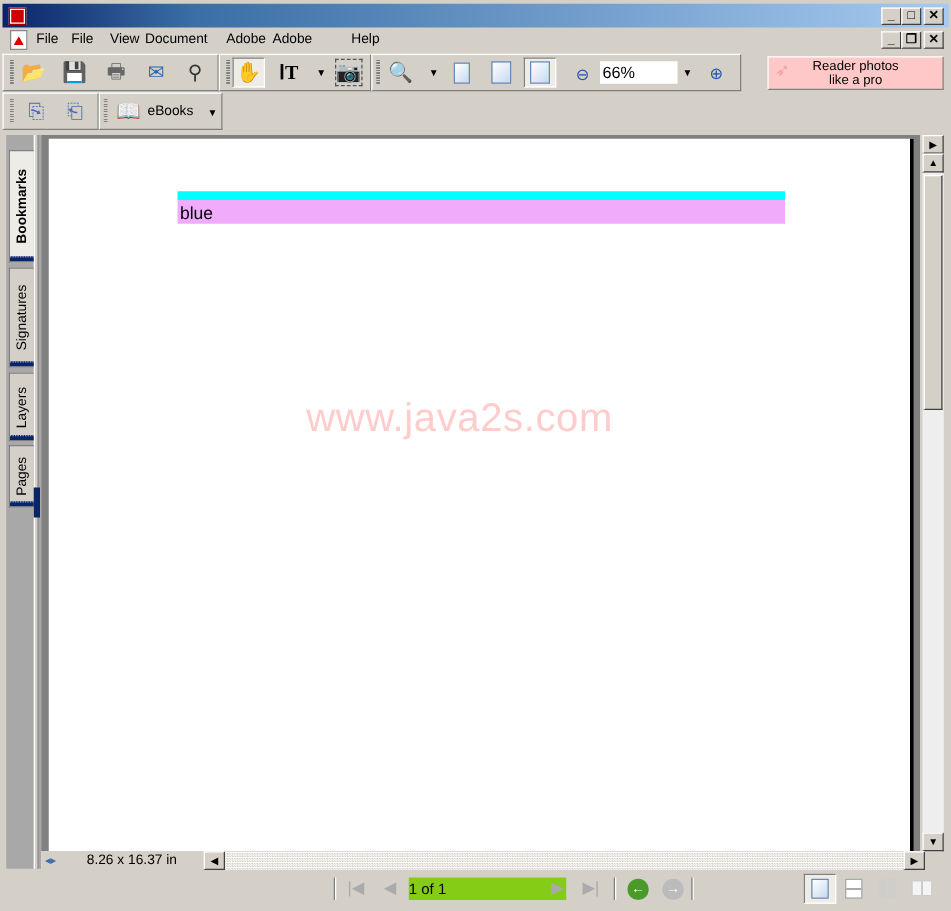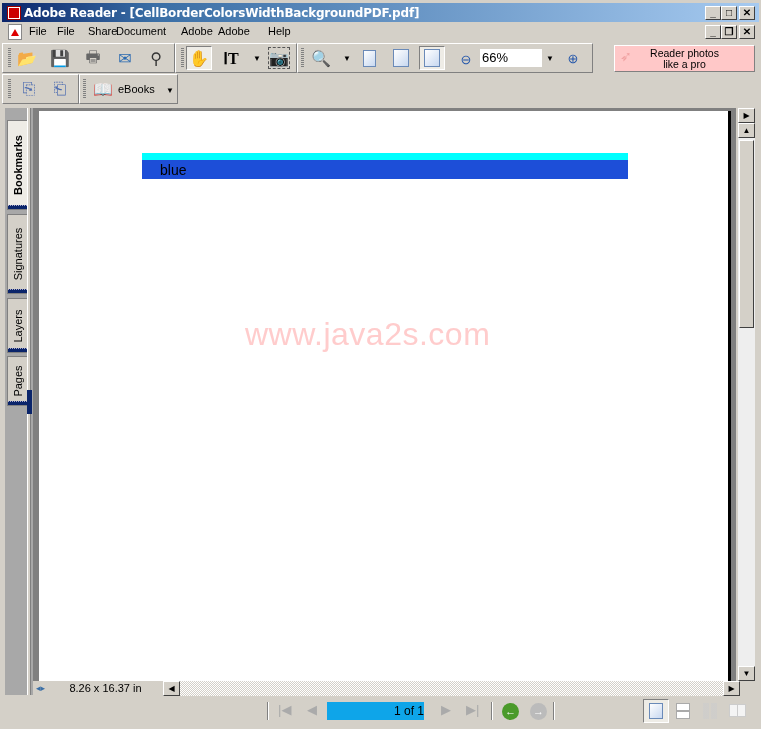--- a/index.html
+++ b/index.html
@@ -14,58 +14,57 @@
 .menuitem{position:absolute;top:2px;font-size:11px;cursor:default}
 .docicon{left:8px;top:24px;width:14px;height:16px;background:#fff;border:1px solid #888}
 .docicon::after{content:"";position:absolute;left:2px;top:4px;width:8px;height:7px;background:#d00;clip-path:polygon(0 100%,50% 0,100% 100%)}
 .tb{position:absolute;height:30px;border:1px solid;border-color:#fff #808080 #808080 #fff}
 .grip{position:absolute;width:3px;height:20px;background:repeating-linear-gradient(to bottom,#808080 0 1px,#d4d0c8 1px 2px)}
 .tbicon{position:absolute;width:22px;height:22px;display:flex;align-items:center;justify-content:center;font-size:16px}
 .dd{position:absolute;font-size:8px}
 #page-area{left:33px;top:108px;width:703px;height:573px;background:#808080}
 #page{left:39px;top:111px;width:692px;height:570px;background:#fff;border-right:3px solid #000}
 #cell-top{left:142px;top:153px;width:486px;height:7px;background:#00ffff}
-#cell{left:142px;top:160px;width:486px;height:19px;background:#1d4ed8;color:#000;font-size:14px;line-height:20px;padding-left:18px}
+#cell{left:142px;top:160px;width:486px;height:19px;background:#f0abfc;color:#000;font-size:14px;line-height:20px;padding-left:2px}
 #watermark{left:245px;top:316px;font-size:32px;color:#ffcccc;letter-spacing:0.5px}
 #leftnav{left:5px;top:108px;width:28px;height:587px;background:#a8a8a8}
 .vtab{position:absolute;left:7px;width:20px;background:#d4d0c8;border:1px solid #808080;border-right:none}
 .vtab span{position:absolute;left:50%;top:50%;transform:translate(-50%,-50%) rotate(-90deg);white-space:nowrap;font-size:11px}
 .vtab .bar{position:absolute;left:0;bottom:0;width:100%;height:4px;background:#0a246a;border-top:1px dotted #aac}
 #vscroll{left:738px;top:123px;width:17px;height:558px;background:#eee}
 .sbtn{position:absolute;width:17px;height:15px;background:#d4d0c8;border:1px solid;border-color:#fff #404040 #404040 #fff;font-size:8px;text-align:center;line-height:13px}
 #vthumb{left:739px;top:140px;width:15px;height:188px;background:#d4d0c8;border:1px solid;border-color:#fff #404040 #404040 #fff}
 #hbar{left:33px;top:681px;width:705px;height:15px;background:repeating-conic-gradient(#d4d0c8 0 25%,#fff 0 50%) 0 0/2px 2px}
 #pagesize{left:48px;top:681px;width:115px;height:15px;background:#d4d0c8;font-size:11px;line-height:15px;text-align:center}
 #statusbar{left:0;top:697px;width:761px;height:30px}
-#pageinput{left:327px;top:702px;width:97px;height:18px;background:#0ea5e9;font-size:12px;text-align:right;line-height:18px;border:none}
+#pageinput{left:327px;top:702px;width:126px;height:18px;background:#84cc16;font-size:12px;text-align:left;line-height:18px;border:none}
 #zoominput{left:480px;top:49px;width:62px;height:18px;background:#fff;font-size:13px;line-height:18px;padding-left:2px}
 #ad{left:614px;top:45px;width:141px;height:27px;background:#ffc8c8;border:1px solid;border-color:#fff #808080 #808080 #fff;text-align:center;font-size:10.5px;line-height:11px;padding-top:2px}
 .sep{position:absolute;width:2px;border-left:1px solid #808080;border-right:1px solid #fff}
 .navicon{position:absolute;font-size:13px;color:#aaa}
 </style>
 </head>
 <body>
 
 <div id="titlebar" class="abs">
   <div class="appicon"></div>
-  <span class="apptitle">Adobe Reader - [CellBorderColorsWidthBackgroundPDF.pdf]</span>
 </div>
 <div class="winbtn" style="left:705px;top:6px">_</div>
 <div class="winbtn" style="left:721px;top:6px">□</div>
 <div class="winbtn" style="left:739px;top:6px">✕</div>
 
 <div id="menubar" class="abs">
   <div class="abs docicon" style="left:8px;top:1px"></div>
   <span class="menuitem" style="left:29px">File</span>
   <span class="menuitem" style="left:57px">File</span>
-  <span class="menuitem" style="left:88px">Share</span>
+  <span class="menuitem" style="left:88px">View</span>
   <span class="menuitem" style="left:116px">Document</span>
   <span class="menuitem" style="left:181px">Adobe</span>
   <span class="menuitem" style="left:218px">Adobe</span>
-  <span class="menuitem" style="left:268px">Help</span>
+  <span class="menuitem" style="left:281px">Help</span>
   <div class="winbtn" style="left:705px;top:2px">_</div>
   <div class="winbtn" style="left:721px;top:2px">❐</div>
   <div class="winbtn" style="left:739px;top:2px">✕</div>
 </div>
 
 <div class="tb" style="left:2px;top:43px;width:173px">
   <div class="grip" style="left:5px;top:4px"></div>
   <div class="tbicon" style="left:13px;top:3px;color:#e8b020">📂</div>
   <div class="tbicon" style="left:46px;top:3px;color:#4a4a9a">💾</div>
   <div class="tbicon" style="left:79px;top:3px;color:#666">🖶</div>

